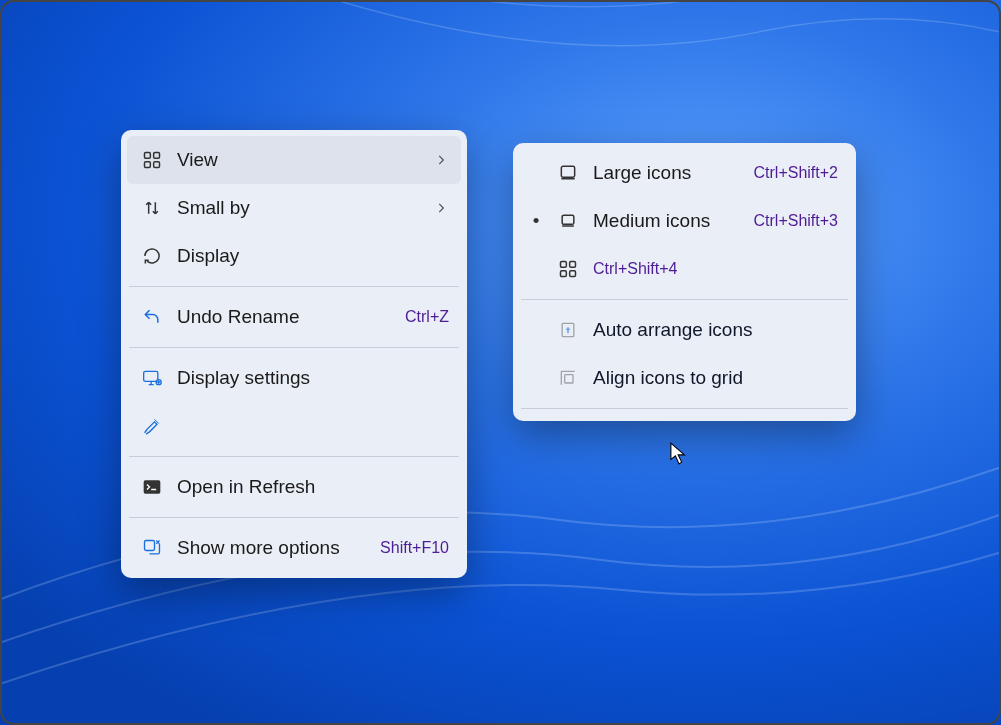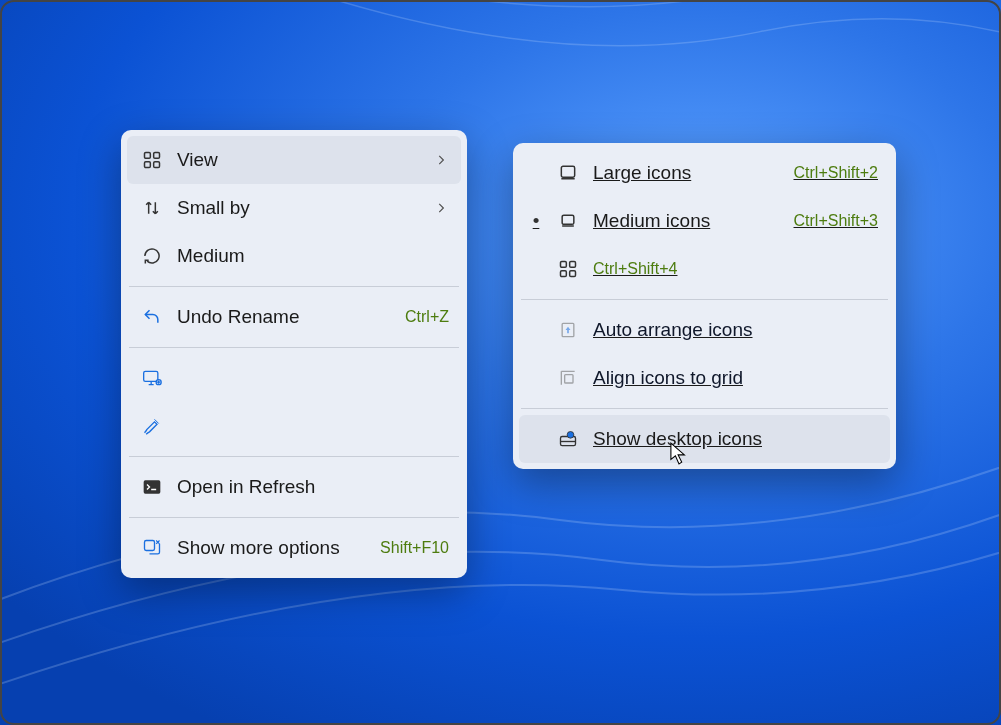--- a/index.html
+++ b/index.html
@@ -19,34 +19,34 @@
   .menu {
     position: absolute;
     background: #eaeef6;
     border-radius: 10px;
     box-shadow: 0 14px 40px rgba(0,0,0,0.35);
     padding: 6px;
     font-size: 19px;
     color: #1a1a1a;
   }
   .menu.main { left: 119px; top: 128px; width: 346px; }
-  .menu.sub  { left: 511px; top: 141px; width: 383px; text-decoration: underline; }
+  .menu.sub  { left: 511px; top: 141px; width: 343px; }
 
   .item {
     display: flex;
     align-items: center;
     height: 48px;
     padding: 0 12px 0 14px;
     border-radius: 6px;
     gap: 14px;
   }
   .item.hover { background: #dde2ec; }
   .item .ico { width: 22px; height: 22px; display:flex; align-items:center; justify-content:center; flex:0 0 22px; }
   .item .label { flex: 1 1 auto; }
-  .item .accel { font-size: 16px; color: #4d7c0f; }
+  .item .accel { font-size: 16px; color: #4c1d95; }
   .item .chev { width: 16px; color: #555; display:flex; justify-content:center; }
   .sep { height: 1px; background: #c8cdd7; margin: 6px 2px; }
 
   .radio-col { width: 14px; flex:0 0 14px; display:flex; justify-content:center; color:#333; }
   .sub .item { padding-left: 10px; }
   .sub .item.disabled { color: #0f172a; }
   .sub .item.disabled .ico svg { opacity: 0.55; }
 
   .cursor {
     position: absolute;
@@ -100,21 +100,21 @@
     </span>
   </div>
 
   <div class="item">
     <span class="ico">
       <svg viewBox="0 0 24 24" width="20" height="20" fill="none" stroke="#333" stroke-width="1.8">
         <path d="M3.5 12a8.5 8.5 0 1 1 2.7 6.2"></path>
           <path d="M4 21v-4h4"></path>
       </svg>
     </span>
-    <span class="label">Medium</span>
+    <span class="label">Display</span>
   </div>
 
   <div class="sep"></div>
 
   <div class="item">
     <span class="ico">
       <svg viewBox="0 0 24 24" width="20" height="20" fill="none" stroke="#1a6fe0" stroke-width="1.8">
         <path d="M9 14L4 9l5-5"></path>
           <path d="M4 9h9a6 6 0 0 1 6 6v4"></path>
       </svg>
@@ -128,20 +128,21 @@
 
   <div class="item">
     <span class="ico">
       <svg viewBox="0 0 24 24" width="20" height="20" fill="none" stroke="#1a6fe0" stroke-width="1.6">
         <rect x="2" y="4" width="17" height="12" rx="2"></rect>
           <path d="M8 20h6M11 16v4"></path>
         <circle cx="20" cy="17" r="3" fill="#eaeef6"></circle>
           <path d="M20 15v4M18 17h4"></path>
       </svg>
     </span>
+    <span class="label">Display settings</span>
   </div>
 
   <div class="item">
     <span class="ico">
       <svg viewBox="0 0 24 24" width="20" height="20" fill="none" stroke="#1a6fe0" stroke-width="1.6">
         <path d="M3 20c2-2 3-4 3-4l9-9 3 3-9 9s-2 1-4 3"></path>
           <path d="M15 4l5 5" stroke-width="1.2"></path>
       </svg>
     </span>
   </div>
@@ -231,28 +232,17 @@
       <svg viewBox="0 0 24 24" width="20" height="20" fill="none" stroke="#666" stroke-width="1.6">
         <path d="M4 4v16M4 4h16"></path>
           <rect x="8" y="8" width="10" height="10" rx="1"></rect>
       </svg>
     </span>
     <span class="label">Align icons to grid</span>
   </div>
 
   <div class="sep"></div>
 
-  <div class="item hover">
-    <span class="radio-col"></span>
-    <span class="ico">
-      <svg viewBox="0 0 24 24" width="20" height="20" fill="none" stroke="#333" stroke-width="1.6">
-        <rect x="3" y="9" width="18" height="11" rx="2"></rect>
-          <path d="M3 15h18"></path>
-        <circle cx="15" cy="7" r="4" fill="#1a6fe0" stroke="#333" stroke-width="1"></circle>
-      </svg>
-    </span>
-    <span class="label">Show desktop icons</span>
-  </div>
 </div>
 
 <svg class="cursor" viewBox="0 0 20 26">
   <path d="M1 1 L1 19 L6 15 L10 24 L13 22 L9 14 L16 14 Z" fill="#fff" stroke="#000" stroke-width="1.2"></path>
 </svg>
 
 </body></html>

